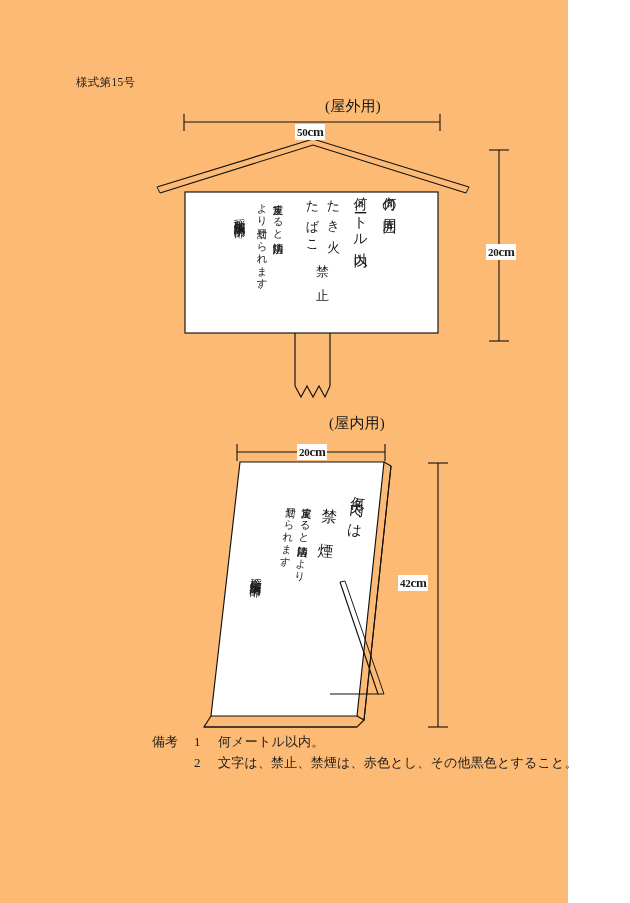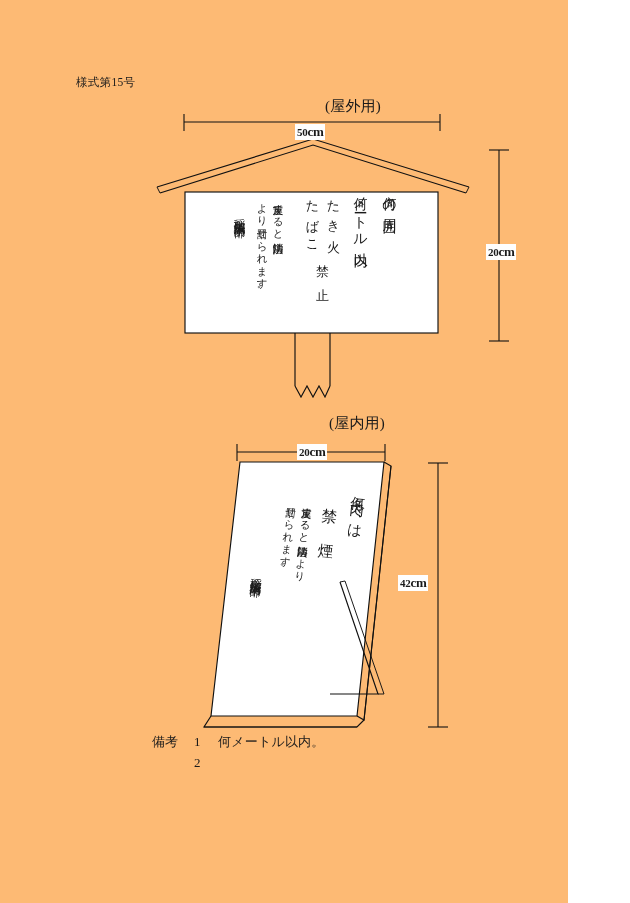--- a/index.html
+++ b/index.html
@@ -280,16 +280,17 @@
 
   <div id="remarks">
     <div class="remark-row">
       <span class="remark-head">備考</span>
       <span class="remark-num">1</span>
       <span class="remark-text">何メートル以内。</span>
     </div>
     <div class="remark-row">
       <span class="remark-head"></span>
       <span class="remark-num">2</span>
+      <span class="remark-text">文字は、禁止、禁煙は、赤色とし、その他黒色とすること。</span>
     </div>
   </div>
 
 </div>
 
 </body></html>

